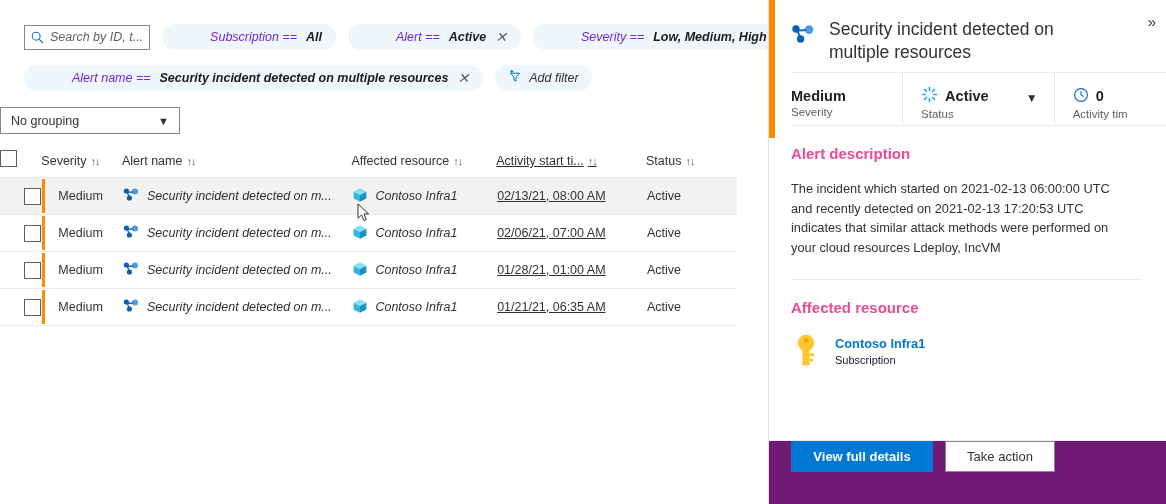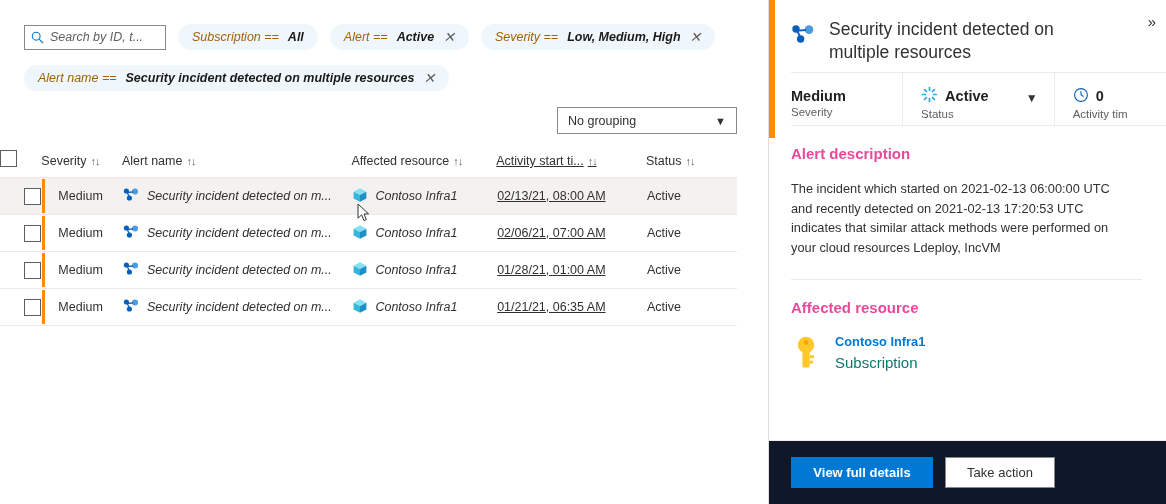--- a/index.html
+++ b/index.html
@@ -74,41 +74,39 @@
     height: 26px;
     display: inline-flex;
     align-items: center;
     padding: 0 14px;
     font-size: 12.5px;
     color: #323130;
     white-space: nowrap;
     gap: 9px;
     cursor: pointer;
   }
-  .pill .key { color: #a16207; }
+  .pill .key { color: #6d28d9; margin-left: 34px; }
   .pill .val { font-weight: bold; color: #1b1a19; }
   .pill .x {
     color: #605e5c;
     font-size: 14px;
     line-height: 1;
     display: inline-block;
   }
   .pill.addfilter {
     color: #0078d4;
     padding: 0 13px;
     gap: 6px;
   }
   .pill.addfilter .lbl { color: #323130; }
 
   .grouping-row {
     display: flex;
-    justify-content: flex-end;
     padding-right: 31px;
     margin-top: 14px;
-    margin-left: 20px;
   }
   .select-box {
     width: 180px;
     height: 27px;
     border: 1px solid #8a8886;
     background: #fff;
     display: flex;
     align-items: center;
     justify-content: space-between;
     padding: 0 10px 0 10px;
@@ -328,38 +326,37 @@
     margin-top: 4px;
   }
   .res-name {
     color: #0078d4;
     font-size: 12.8px;
     font-weight: bold;
     cursor: pointer;
     line-height: 1.45;
   }
   .res-sub {
-    color: #0f766e;
-    font-size: 15px;
+    color: #0f172a;
+    font-size: 11px;
     line-height: 1.45;
   }
 
   .panel-footer {
     position: absolute;
     left: 0;
     right: 0;
     bottom: 0;
     height: 64px;
     border-top: 1px solid #edebe9;
     display: flex;
-    align-items: center;
     gap: 12px;
     padding-left: 22px;
     box-sizing: border-box;
-    background: #0f172a;
+    background: #701a75;
   }
   .btn {
     height: 31px;
     font-size: 13px;
     font-family: "Liberation Sans", sans-serif;
     display: inline-flex;
     align-items: center;
     justify-content: center;
     cursor: pointer;
     box-sizing: border-box;
@@ -418,20 +415,30 @@
         </div>
       </div>
 
       <div class="filter-row second">
         <div class="pill">
           <span class="key">Alert name ==</span>
           <span class="val">Security incident detected on multiple resources</span>
           <span class="x">✕</span>
         </div>
 
+        <div class="pill addfilter">
+          <span>
+            <svg width="15" height="15" viewBox="0 0 15 15">
+              <path d="M2.5 4.2 h9 l-3.5 4 v4 l-2 -1.2 v-2.8 z" fill="none" stroke="#0078d4" stroke-width="1"></path>
+              <line x1="2.2" y1="2.4" x2="5.4" y2="2.4" stroke="#0078d4" stroke-width="1"></line>
+              <line x1="3.8" y1="0.8" x2="3.8" y2="4" stroke="#0078d4" stroke-width="1"></line>
+            </svg>
+          </span>
+          <span class="lbl">Add filter</span>
+        </div>
       </div>
 
       <div class="grouping-row">
         <div class="select-box">
           <span>No grouping</span>
           <span class="chev">▼</span>
         </div>
       </div>
     </div>
 

